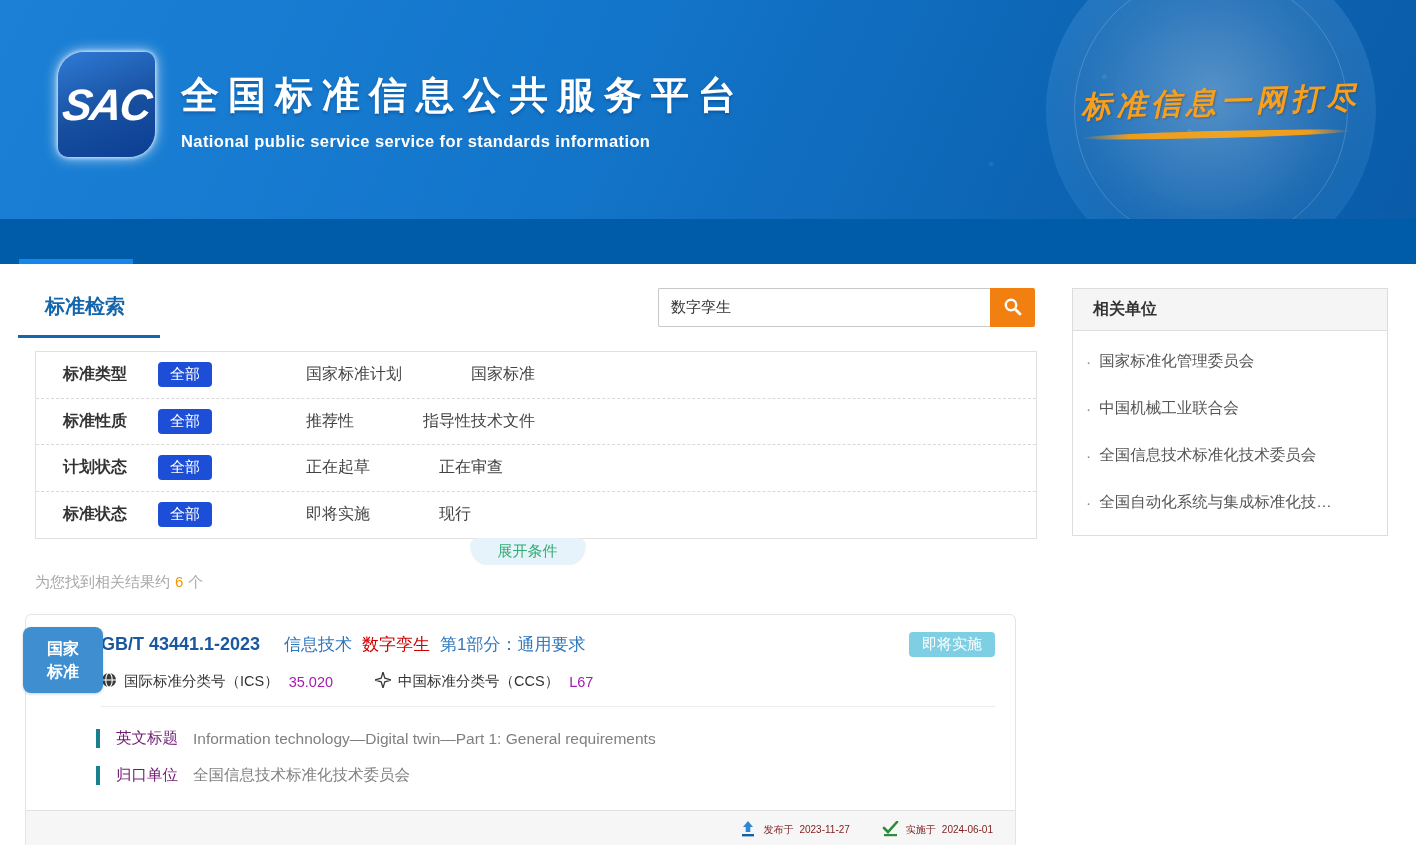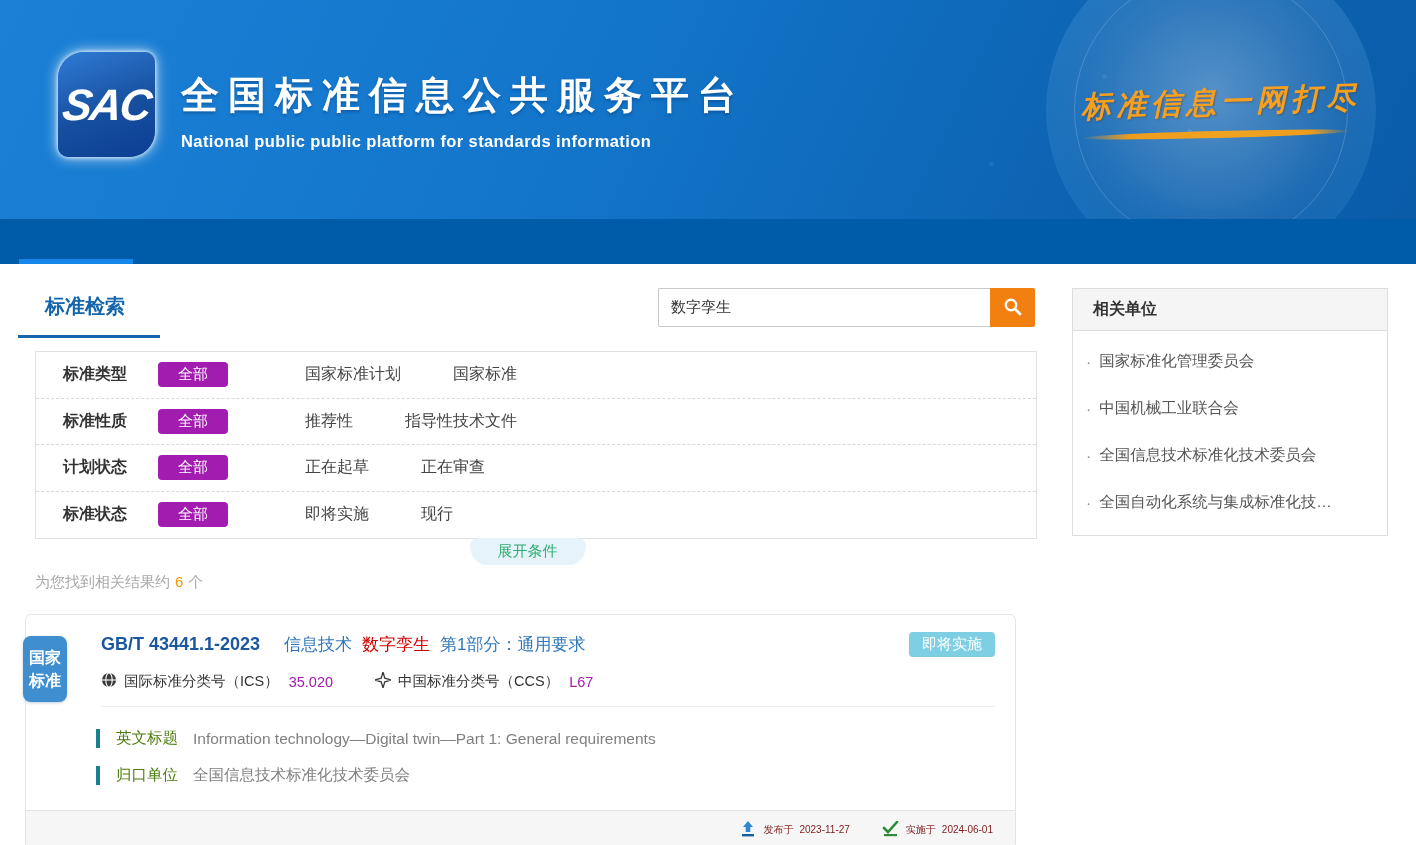--- a/index.html
+++ b/index.html
@@ -59,63 +59,63 @@
     font-family:"Liberation Sans","DejaVu Sans",sans-serif; }
   .search-btn { width:45px; height:39px; background:#f28011; border:none; cursor:pointer;
     display:flex; align-items:center; justify-content:center; border-radius:0 2px 2px 0; }
 
   
   .filter-box { margin:13px 0 0 17px; width:1002px; border:1px solid #e0e0e0; background:#fff; }
   .f-row { height:46.5px; display:flex; align-items:center; padding:0 15px 0 27px;
     border-bottom:1px dashed #d9d9d9; }
   .f-row:last-child { border-bottom:none; }
   .f-label { width:95px; font-size:16px; font-weight:bold; color:#333; white-space:nowrap; }
-  .f-all { background:#a21caf; color:#fff; font-size:15px; padding:3px 20px;
+  .f-all { background:#1d4ed8; color:#fff; font-size:15px; padding:3px 12px;
     border-radius:4px; cursor:pointer; white-space:nowrap; }
   .f-opts { display:flex; margin-left:25px; }
-  .f-opt { color:#444; font-size:16px; margin-left:52px; cursor:pointer; white-space:nowrap; }
+  .f-opt { color:#444; font-size:16px; margin-left:69px; cursor:pointer; white-space:nowrap; }
 
   .expand-pill { width:116px; height:27px; margin:-1px auto 0; background:#e7f3fa;
     border-radius:10px 10px 18px 18px / 8px 8px 22px 22px;
     display:flex; align-items:center; justify-content:center;
     color:#2fae71; font-size:15px; cursor:pointer; }
 
   
   .result-row { display:flex; justify-content:space-between; align-items:center;
     margin-top:8px; padding:0 25px 0 17px; }
   .summary { color:#a8a8a8; font-size:15px; }
   .summary .count { color:#f39800; margin:0 5px; }
   .notice { display:flex; align-items:center; color:#e60012; font-size:15px; }
   .notice svg { margin-right:6px; }
 
   
   .card { position:relative; margin:22px 0 0 7px; width:991px; background:#fff;
     border:1px solid #e4e4e4; border-radius:6px; }
-  .type-badge { position:absolute; left:-3px; top:21px; width:44px; height:66px;
+  .type-badge { position:absolute; left:-3px; top:12px; width:80px; height:66px;
     background:#3e8ed0; border-radius:8px; display:flex; flex-direction:column;
     align-items:center; justify-content:center; color:#fff; font-size:16px;
     font-weight:bold; line-height:1.45; box-shadow:0 1px 3px rgba(0,60,120,.25); }
   .card-head { padding:17px 20px 0 75px; }
   .title-row { display:flex; align-items:center; }
   .title-link { display:flex; align-items:center; cursor:pointer; flex-wrap:nowrap; }
   .std-code { color:#1a57a0; font-size:18px; font-weight:bold; margin-right:24px; white-space:nowrap; }
   .t-blue { color:#3077bd; font-size:17px; margin-right:10px; white-space:nowrap; }
   .t-red  { color:#d10000; font-size:17px; margin-right:10px; white-space:nowrap; }
   .spacer { flex:1; }
   .status-badge { background:#7ecfe4; color:#fff; font-size:15px; padding:3px 13px;
     border-radius:4px; white-space:nowrap; }
   .meta-row { display:flex; align-items:center; margin-top:15px; padding-bottom:15px;
     border-bottom:1px solid #ececec; color:#333; font-size:14.5px; }
   .meta-item { display:flex; align-items:center; margin-right:42px; }
   .meta-item svg { margin-right:7px; }
   .meta-value { margin-left:10px; color:#a21caf; }
   .card-details { padding:5px 20px 8px 70px; }
   .d-row { display:flex; align-items:center; margin:16px 0; }
   .d-bar { width:4px; height:19px; background:#1a7f8e; margin-right:16px; }
-  .d-label { color:#4d7c0f; font-size:15.5px; margin-right:15px; white-space:nowrap; }
+  .d-label { color:#701a75; font-size:15.5px; margin-right:15px; white-space:nowrap; }
   .d-value { color:#808080; font-size:15.5px; white-space:nowrap; }
   .card-footer { height:38px; background:#f6f6f6; border-top:1px solid #e2e2e2;
     border-radius:0 0 6px 6px; display:flex; align-items:center;
     justify-content:flex-end; padding-right:22px; }
   .date-group { display:flex; align-items:center; color:#7f1d1d; font-size:10px;
     margin-left:32px;text-align:center; }
   .date-group svg { margin-right:7px; }
   .date-group .lbl { margin-right:6px; }
 
   
@@ -131,21 +131,21 @@
 <body>
 
 <div class="banner">
   <div class="globe"></div>
   <div class="mesh"></div>
   <div class="logo-box">
     <span>SAC</span>
   </div>
   <div class="banner-titles">
     <div class="banner-title">全国标准信息公共服务平台</div>
-    <div class="banner-subtitle">National public public platform  for standards information</div>
+    <div class="banner-subtitle">National public service service  for standards information</div>
   </div>
   <div class="slogan-wrap">
     <div class="slogan">标准信息一网打尽</div>
     <div class="slogan-swoosh"></div>
   </div>
 </div>
 
 <div class="nav">
   <div class="nav-item active">首页</div>
   <div class="nav-item">国家标准</div>

